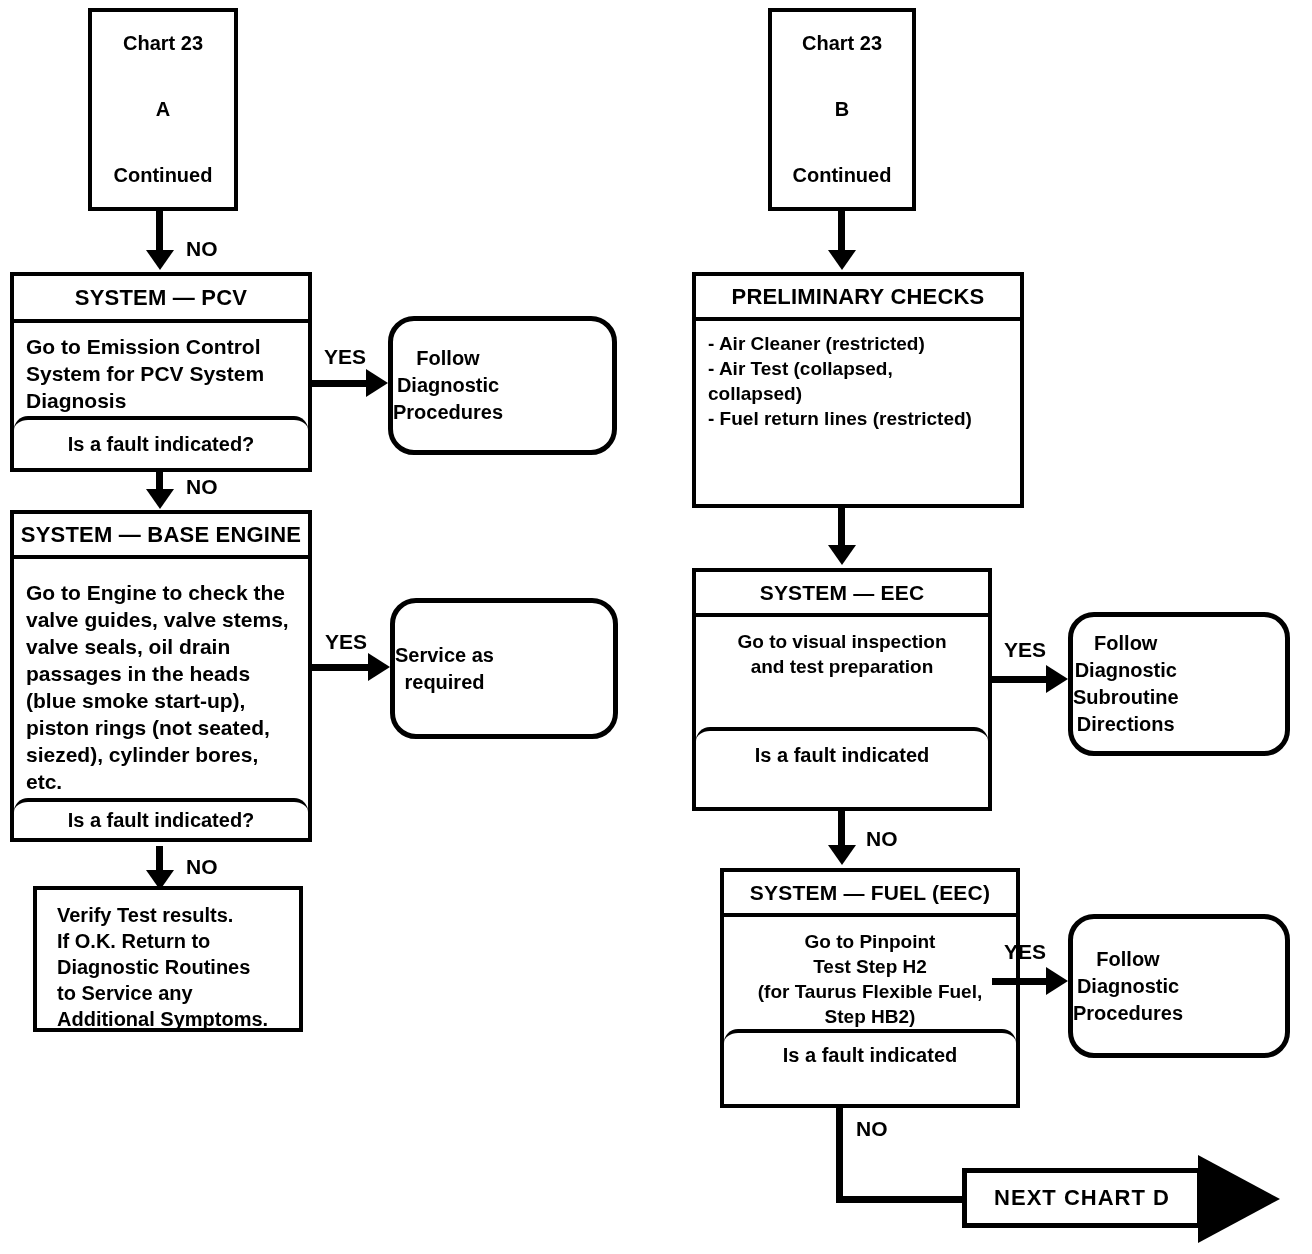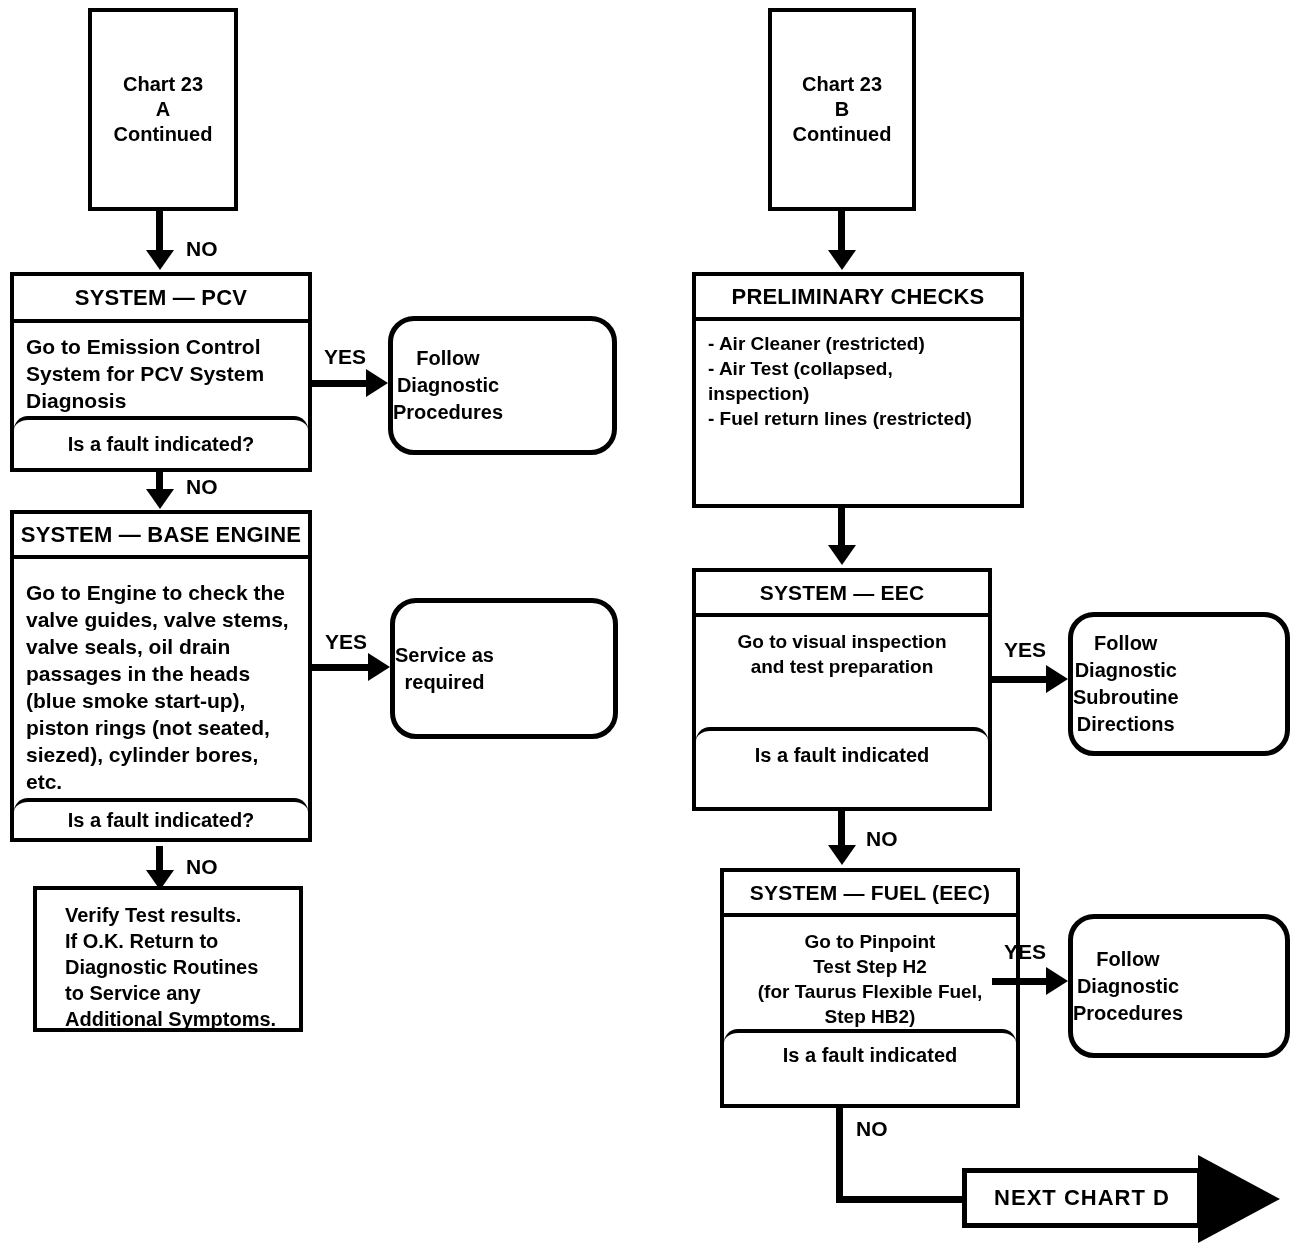--- a/index.html
+++ b/index.html
@@ -105,21 +105,21 @@
     border-bottom: 14px solid transparent;
     border-left: 22px solid #000;
   }
   .edge-label {
     position: absolute;
     font-weight: bold;
     white-space: nowrap;
   }
 
   
-  .t-start   { font-size: 20px; line-height: 25px; font-weight: bold; }
+  .t-start   { font-size: 20px; line-height: 25px; font-weight: bold; gap: 41px; }
   .t-hdr     { font-size: 22px; }
   .t-hdr-sm  { font-size: 21px; }
   .t-body-lg { font-size: 21px; line-height: 27px; font-weight: bold; }
   .t-body-md { font-size: 20px; line-height: 26px; font-weight: bold; }
   .t-body-sm { font-size: 19px; line-height: 25px; font-weight: bold; }
   .t-q       { font-size: 20px; border-radius: 14px; }
   .t-round   { font-size: 20px; line-height: 27px; }
   .t-edge    { font-size: 21px; }
 
   .pad-l { padding: 10px 12px 0 12px; }
@@ -195,42 +195,42 @@
   <div class="rounded t-round" style="left:390px; top:598px; width:228px; height:141px;">
     <span style="white-space:pre-line">Service as
 required</span>
   </div>
 
   <div class="vline" style="left:156px; top:846px; height:30px;"></div>
   <div class="arrow-down" style="left:146px; top:870px;"></div>
   <div class="edge-label t-edge" style="left:186px; top:855px;">NO</div>
 
   <div class="node" style="left:33px; top:886px; width:270px; height:146px;">
-    <div class="body t-body-md" style="padding:12px 0 0 28px; white-space:pre-line;">Verify Test results.
+    <div class="body t-body-md" style="padding:12px 0 0 20px; white-space:pre-line;">Verify Test results.
 If O.K. Return to
 Diagnostic Routines
 to Service any
 Additional Symptoms.</div>
   </div>
 
   <div class="node plain t-start" style="left:768px; top:8px; width:148px; height:203px;">
     <span>Chart 23</span>
     <span>B</span>
     <span>Continued</span>
   </div>
 
   <div class="vline" style="left:838px; top:211px; height:45px;"></div>
   <div class="arrow-down" style="left:828px; top:250px;"></div>
 
   <div class="node" style="left:692px; top:272px; width:332px; height:236px;">
     <div class="hdr t-hdr" style="height:45px;">PRELIMINARY CHECKS</div>
     <div class="body pad-l t-body-sm">
       <div>- Air Cleaner (restricted)</div>
       <div>- Air Test (collapsed,</div>
-      <div>   inspection)</div>
+      <div>   collapsed)</div>
       <div>- Fuel return lines (restricted)</div>
     </div>
   </div>
 
   <div class="vline" style="left:838px; top:508px; height:42px;"></div>
   <div class="arrow-down" style="left:828px; top:545px;"></div>
 
   <div class="node" style="left:692px; top:568px; width:300px; height:243px;">
     <div class="hdr t-hdr-sm" style="height:45px;text-align:right;">SYSTEM — EEC</div>
     <div class="body center pad-c t-body-sm" style="white-space:pre-line; height:110px; flex:0 0 110px;">Go to visual inspection

